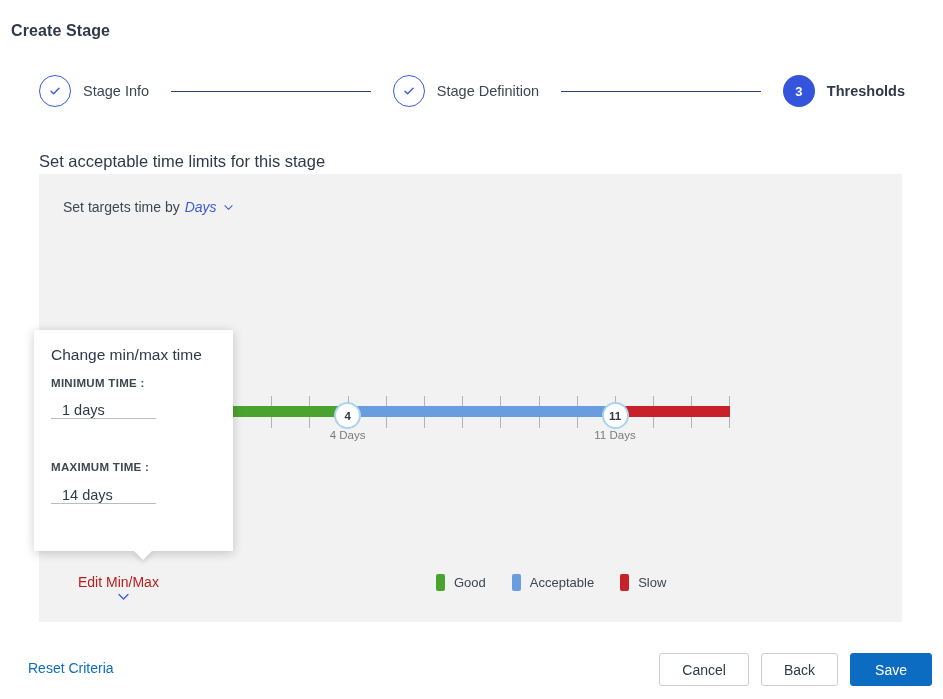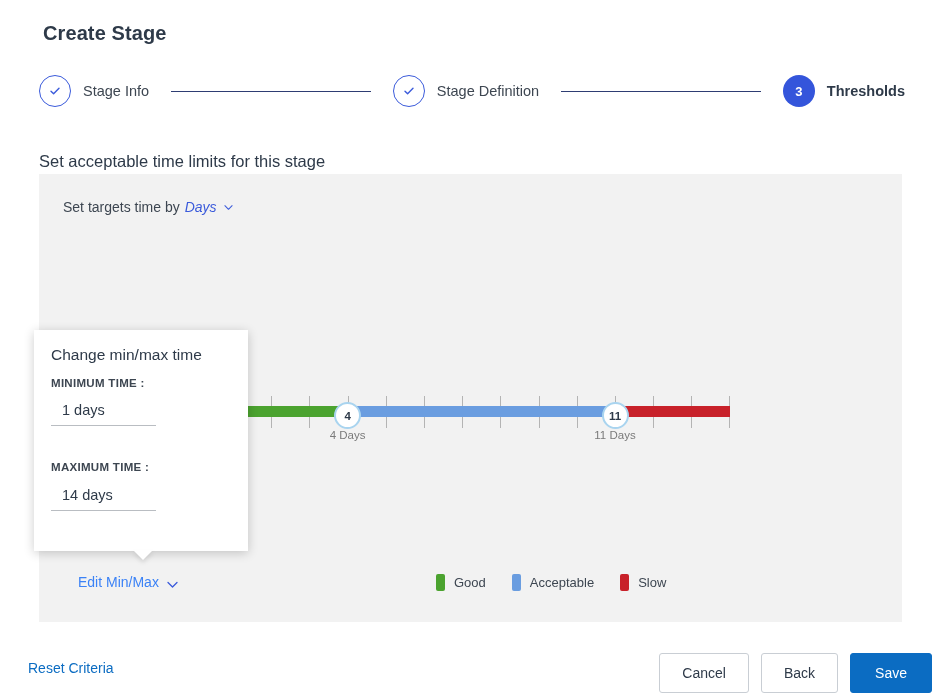--- a/index.html
+++ b/index.html
@@ -15,25 +15,24 @@
     position: relative;
     overflow: hidden;
     -webkit-font-smoothing: antialiased;
   }
 
   
   .page-title {
     position: absolute;
     left: 11px;
     top: 22px;
-    font-size: 20px;
+    font-size: 16px;
     font-weight: bold;
     color: #2e3a49;
     letter-spacing: 0.1px;
-    margin-left: 32px;
   }
 
   
   .stepper {
     position: absolute;
     left: 39px;
     top: 74px;
     width: 866px;
     height: 34px;
     display: flex;
@@ -232,24 +231,25 @@
     gap: 5px;
   }
   .spin svg { display: block; cursor: pointer; }
 
   
   .edit-minmax {
     position: absolute;
     left: 78px;
     top: 574px;
     font-size: 14px;
-    color: #3b82f6;
+    color: #b91c1c;
     display: flex;
     align-items: center;
     cursor: pointer;
+    flex-direction: column;
   }
 
   
   .legend {
     position: absolute;
     left: 436px;
     top: 574px;
     display: flex;
     align-items: center;
     gap: 26px;
@@ -267,21 +267,21 @@
   .legend-text {
     font-size: 13px;
     color: #3d4651;
   }
 
   
   .popover {
     position: absolute;
     left: 34px;
     top: 330px;
-    width: 214px;
+    width: 199px;
     height: 221px;
     background: #ffffff;
     box-shadow: 0 2px 10px rgba(0,0,0,0.20);
     z-index: 20;
   }
   .popover-arrow {
     position: absolute;
     left: 99px;
     top: 220px;
     width: 0;
@@ -306,21 +306,20 @@
     color: #3d4651;
     letter-spacing: 0.3px;
   }
   .field-label.min { top: 47px; }
   .field-label.max { top: 131px; }
   .field-input {
     position: absolute;
     left: 17px;
     width: 94px;
     border-bottom: 1px solid #b9bdc2;
-    padding-bottom: 7px;
     font-size: 14.5px;
     color: #2e3a49;
     cursor: text;
   }
   .field-input.min { top: 72px; padding-left: 11px; }
   .field-input.max { top: 157px; padding-left: 11px; }
 
   
   .reset-link {
     position: absolute;
@@ -331,21 +330,21 @@
     cursor: pointer;
   }
   .footer-buttons {
     position: absolute;
     right: 11px;
     top: 653px;
     display: flex;
     gap: 12px;
   }
   .btn {
-    height: 40px;
+    height: 33px;
     border-radius: 3px;
     font-size: 14px;
     display: flex;
     align-items: center;
     justify-content: center;
     box-sizing: border-box;
     cursor: pointer;
   }
   .btn-secondary {
     background: #ffffff;

